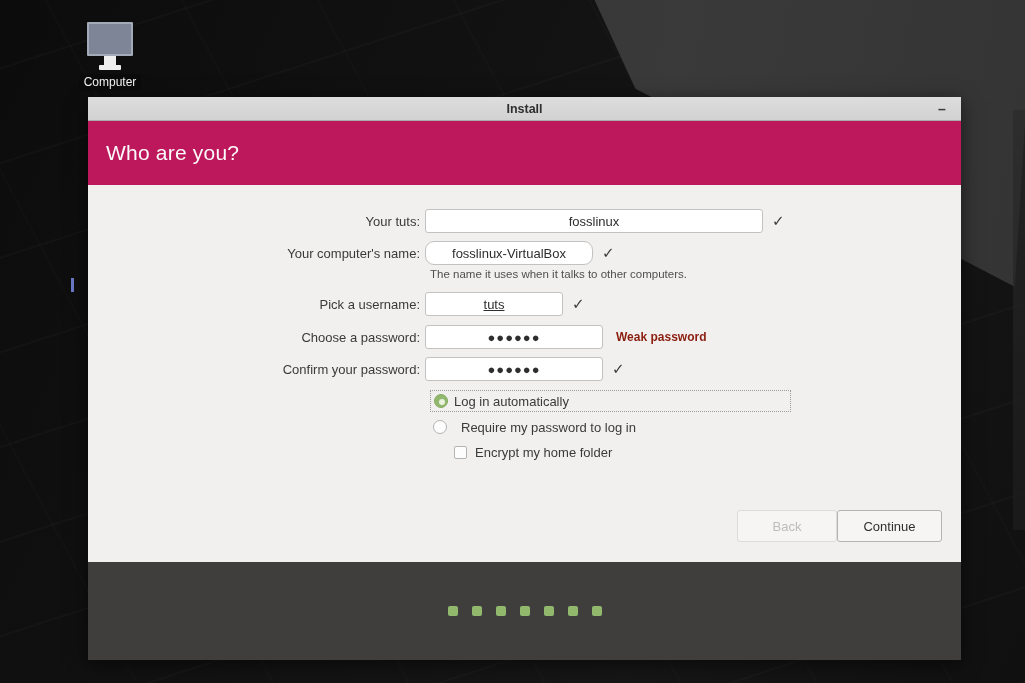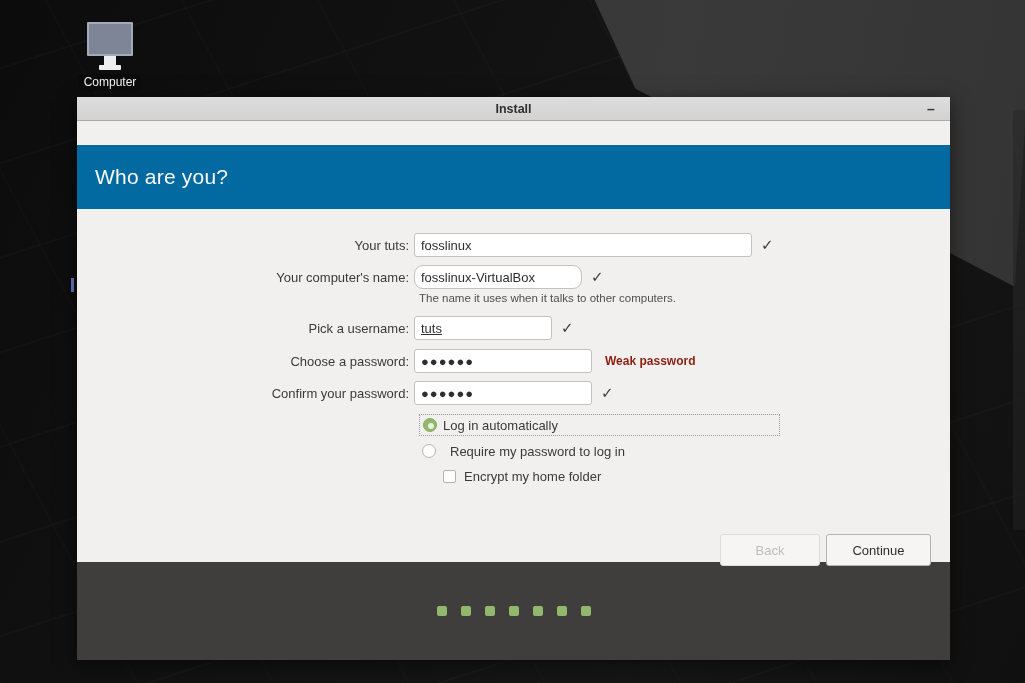--- a/index.html
+++ b/index.html
@@ -40,52 +40,52 @@
   .monitor-base { width:22px; height:5px; margin:0 auto; background:#efefef; border-radius:1px; }
   .computer-label {
     display:inline-block; margin-top:4px; padding:1px 5px 2px;
     color:#f2f2f2; font-size:12px; background:rgba(10,10,10,0.6); border-radius:2px;
   }
 
   .edge-marker { position:absolute; left:71px; top:278px; width:3px; height:14px; background:#6b79c8; }
 
   
   .window {
-    position:absolute; left:77px; top:97px; width:873px; height:563px;
+    position:absolute; left:88px; top:97px; width:873px; height:563px;
     box-shadow:0 4px 18px rgba(0,0,0,0.55);
     display:flex; flex-direction:column;
     background:#f1f0ef;
   }
   .titlebar {
     height:24px; flex:0 0 24px;
     background:linear-gradient(#dddddd,#d2d2d2);
     border-bottom:1px solid #a9a9a9;
     display:flex; align-items:center; justify-content:center;
     position:relative;
   }
   .titlebar-text { font-size:12.5px; font-weight:bold; color:#2f2f2f; }
   .min-btn {
     position:absolute; right:8px; top:0; width:22px; height:23px;
     display:flex; align-items:center; justify-content:center;
     color:#3a3a3a; font-weight:bold; font-size:14px; cursor:pointer;
   }
   .header {
-    height:64px; flex:0 0 64px; background:#0369a1;
-    display:flex; align-items:center; padding-left:18px;margin-top:24px;
+    height:64px; flex:0 0 64px; background:#be185d;
+    display:flex; align-items:center; padding-left:18px;
   }
   .header-title { color:#fafafa; font-size:21px; letter-spacing:.2px; }
 
   .content { flex:1 1 auto; background:#f1f0ef; position:relative; padding-top:24px; font-size:13px; color:#3a3a3a; }
 
   .form-row { display:flex; align-items:center; min-height:24px; }
   .label-col { width:337px; text-align:right; padding-right:5px; flex:0 0 337px; color:#3a3a3a; }
   .text-input {
     height:24px; border:1px solid #c3c2c1; border-radius:3px; background:#ffffff;
     font-family:"Liberation Sans","DejaVu Sans",sans-serif; font-size:13px; color:#2e2e2e;
-    padding:0 6px; outline:none;
+    padding:0 6px; outline:none;text-align:center;
   }
   .w-name { width:338px; }
   .w-host { width:168px;border-radius:9px; }
   .w-user { width:138px;text-decoration:underline; }
   .w-pass { width:178px; letter-spacing:1px; }
   .check-glyph { margin-left:9px; font-size:15px; font-weight:bold; color:#3b3b3b; }
   .weak-text { margin-left:13px; font-size:12px; font-weight:bold; color:#8b1d0e; }
   .hint-row { margin-left:342px; margin-top:3px; font-size:11.5px; color:#4f4f4f; height:16px; }
 
   .gap8 { margin-top:8px; } .gap9 { margin-top:9px; }
@@ -106,21 +106,21 @@
   }
   .radio-label { margin-left:6px; }
 
   .checkbox-row { margin-top:5px; margin-left:366px; height:20px; display:flex; align-items:center; }
   .checkbox {
     width:13px; height:13px; flex:0 0 13px; background:#fdfdfd;
     border:1px solid #b3b3b3; border-radius:2px; cursor:pointer;
   }
   .checkbox-label { margin-left:8px; }
 
-  .button-row { position:absolute; top:325px; right:19px; display:flex; gap:6px; }
+  .button-row { position:absolute; top:325px; right:19px; display:flex; }
   .btn {
     height:32px; border-radius:3px; font-size:13px;
     font-family:"Liberation Sans","DejaVu Sans",sans-serif;
     display:flex; align-items:center; justify-content:center; cursor:pointer;
     background:#f6f5f4;
   }
   .btn-back { width:100px; border:1px solid #dcdcdc; color:#bcbcbc; }
   .btn-continue { width:105px; border:1px solid #b3b3b3; color:#2e2e2e; }
 
   .footer {

